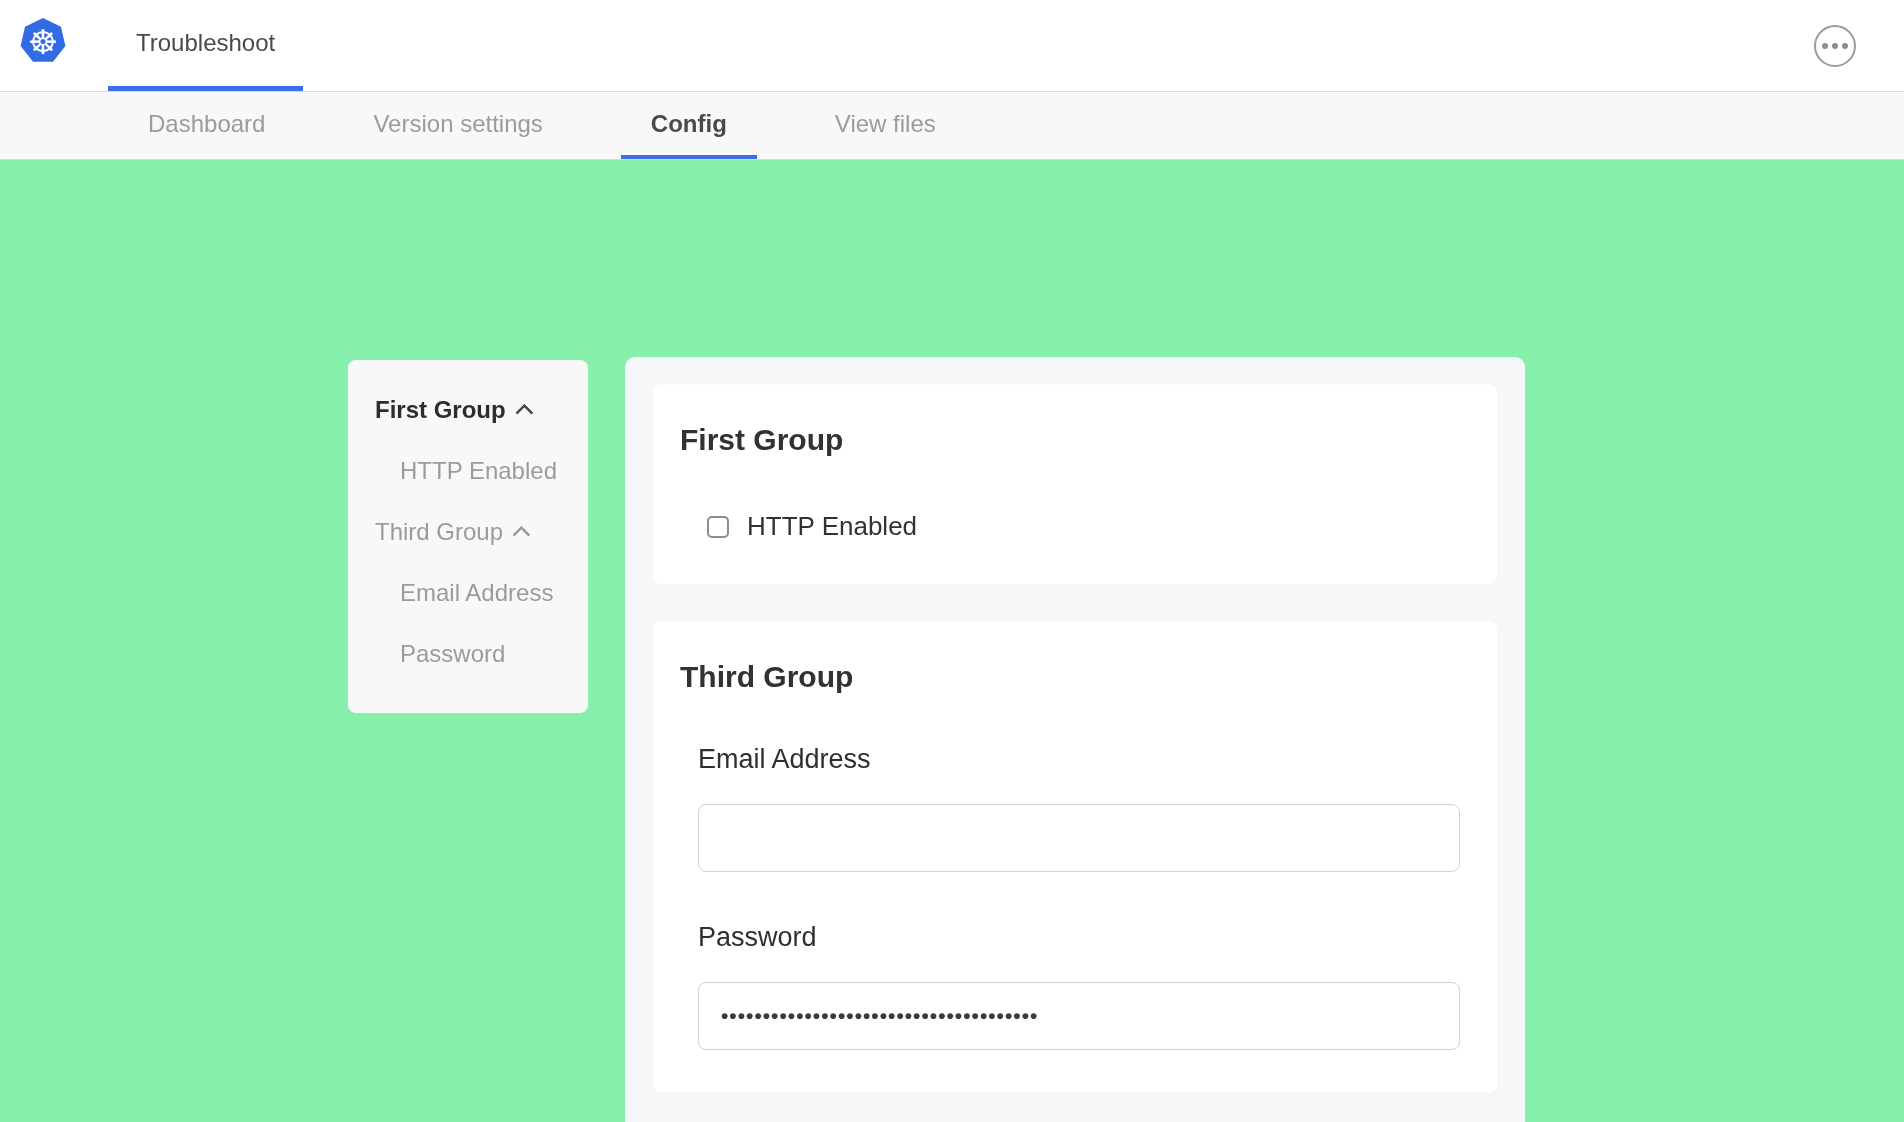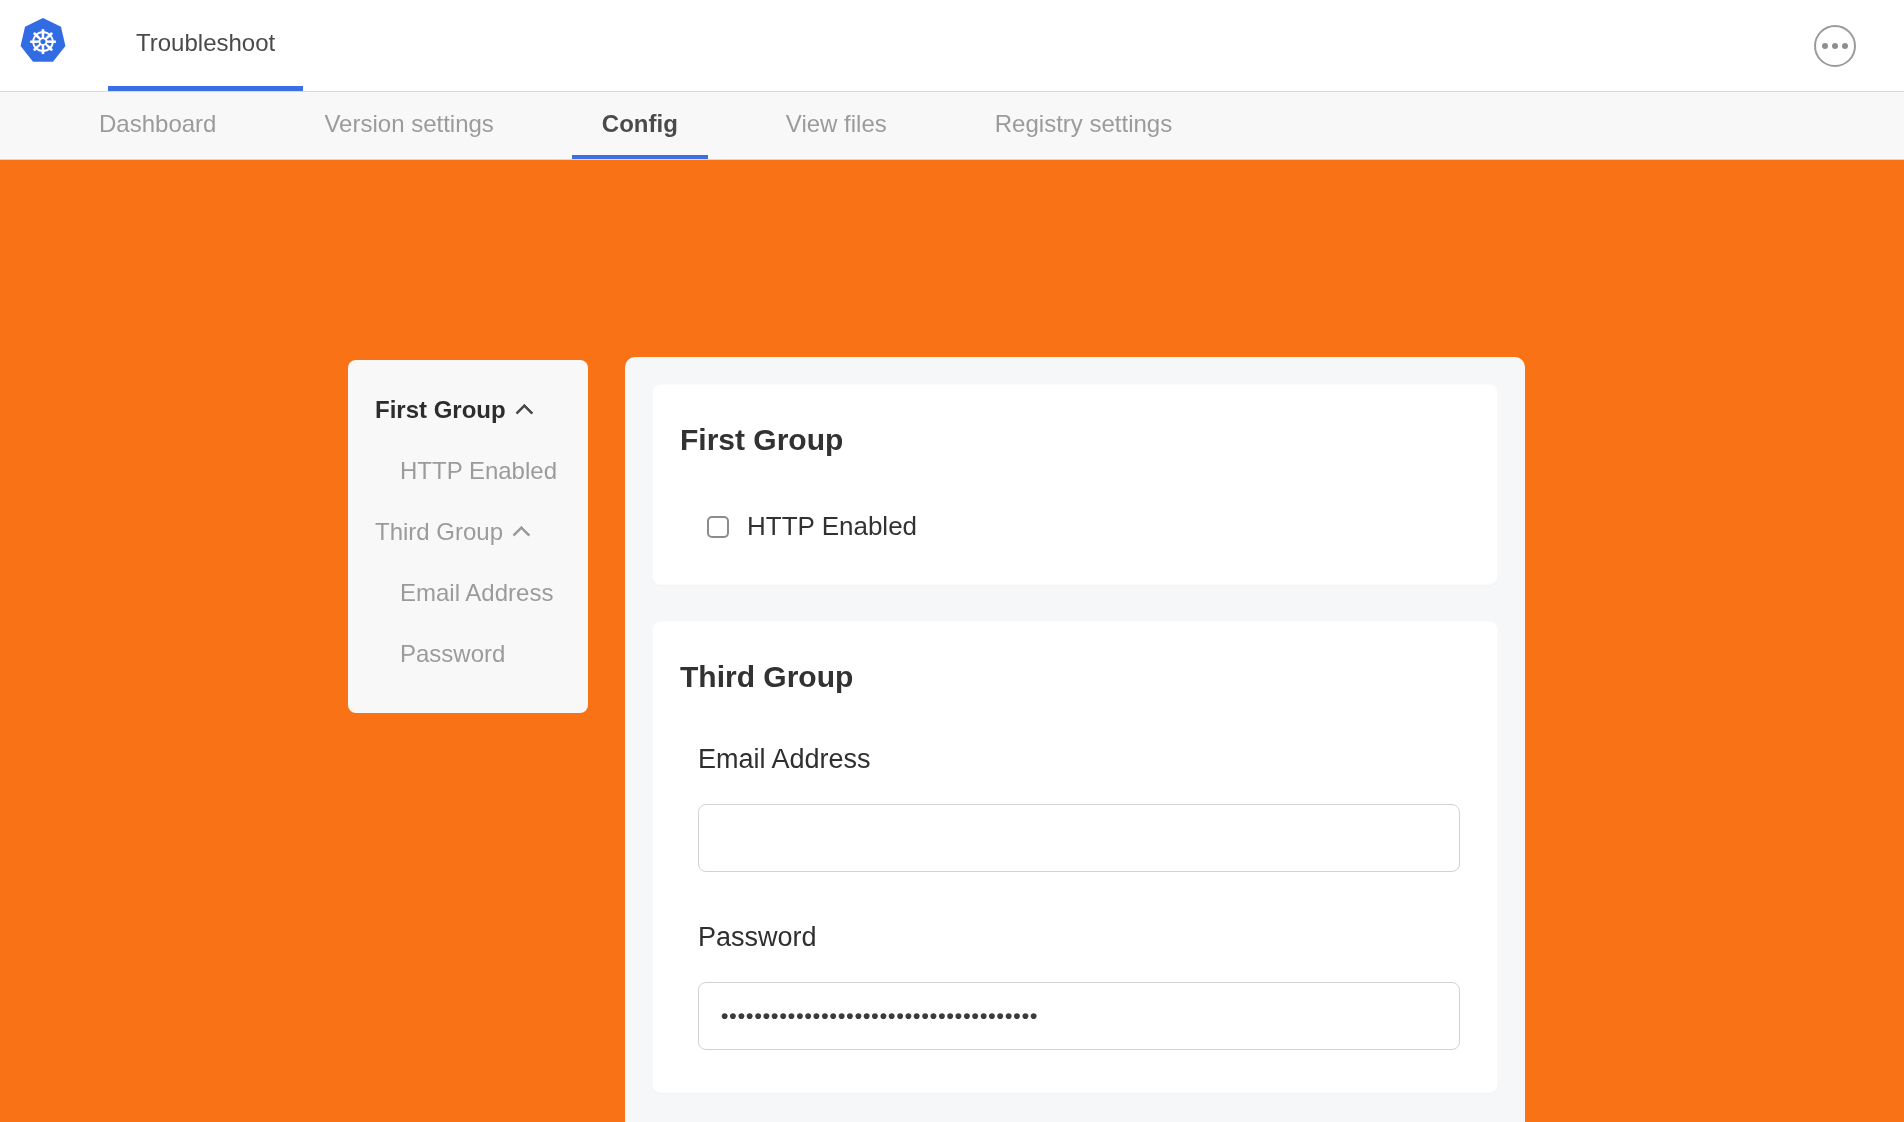--- a/index.html
+++ b/index.html
@@ -17,27 +17,27 @@
   .app-tab { margin-left:42px; padding:0 28px; display:flex; align-items:center;
              border-bottom:5px solid #3b6fe3; cursor:pointer; }
   .app-tab span { font-size:24px; color:#4a4a4a; }
   .menu-btn { position:absolute; right:48px; top:25px; width:42px; height:42px; border-radius:50%;
               border:2px solid #9b9b9b; background:#ffffff; display:flex; align-items:center;
               justify-content:center; gap:4px; cursor:pointer; }
   .menu-btn .dot { width:6px; height:6px; border-radius:50%; background:#8e8e8e; }
 
   
   .subnav { height:68px; background:#f8f8f8; border-bottom:1px solid #d8d8d8;
-            display:flex; align-items:stretch; padding-left:69px; gap:48px; }
+            display:flex; align-items:stretch; padding-left:118px; gap:48px; }
   .nav-tab { display:flex; align-items:center; padding:0 30px; cursor:pointer;
              font-size:24px; color:#9b9b9b; border-bottom:4px solid transparent; }
   .nav-tab.active { color:#4a4a4a; border-bottom-color:#3b6fe3;font-weight:bold; }
 
   
-  .content { position:relative; width:1904px; height:962px; background:#f97316; }
+  .content { position:relative; width:1904px; height:962px; background:#86efac; }
 
   
   .side { position:absolute; left:348px; top:200px; width:240px; min-height:353px;
           background:#f8f8f9; border-radius:8px; padding:36px 22px 44px 27px; }
   .sg-group { display:flex; align-items:center; gap:14px; font-size:24px; line-height:28px;
               color:#9b9b9b; margin-bottom:33px; cursor:pointer; }
   .sg-group.active { color:#2d2d2d; font-weight:bold; }
   .chev { width:13px; height:13px; border-left:3px solid #9b9b9b; border-top:3px solid #9b9b9b;
           transform:rotate(45deg) translateY(3px); border-radius:1px; display:inline-block; }
   .sg-group.active .chev { border-color:#4a4a4a; }
@@ -81,21 +81,20 @@
     <span class="dot"></span>
     <span class="dot"></span>
   </button>
 </header>
 
 <nav class="subnav">
   <div class="nav-tab">Dashboard</div>
   <div class="nav-tab">Version settings</div>
   <div class="nav-tab active">Config</div>
   <div class="nav-tab">View files</div>
-  <div class="nav-tab">Registry settings</div>
 </nav>
 
 <div class="content">
 
   <aside class="side">
     <div class="sg-group active">
       <span>First Group</span>
       <i class="chev"></i>
     </div>
     <div class="sg-item">HTTP Enabled</div>

